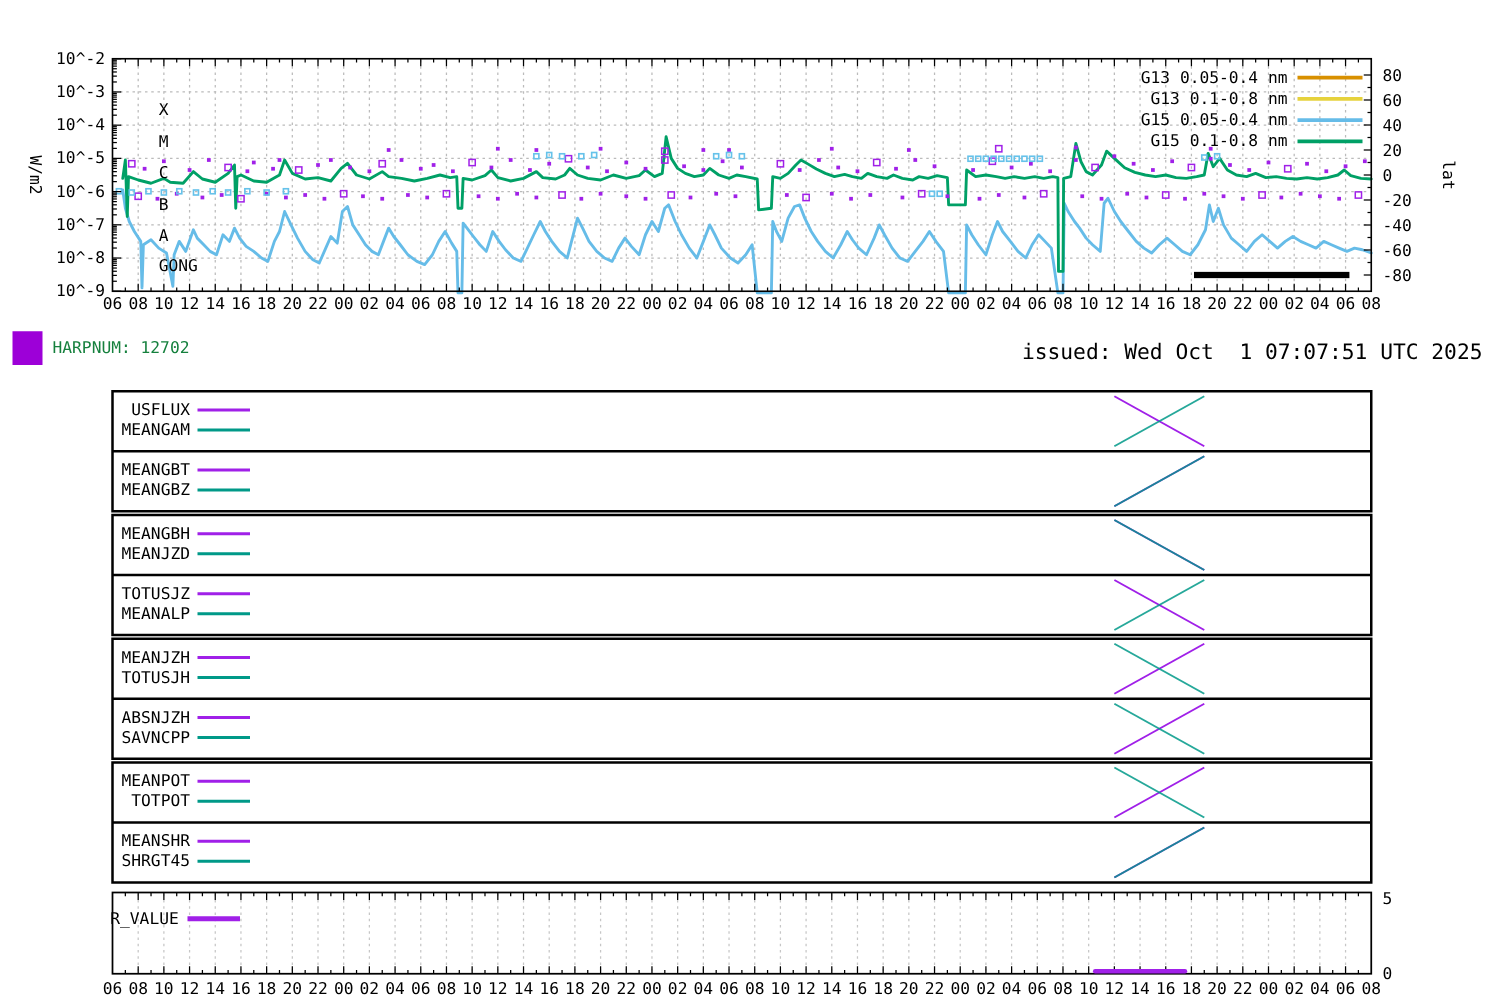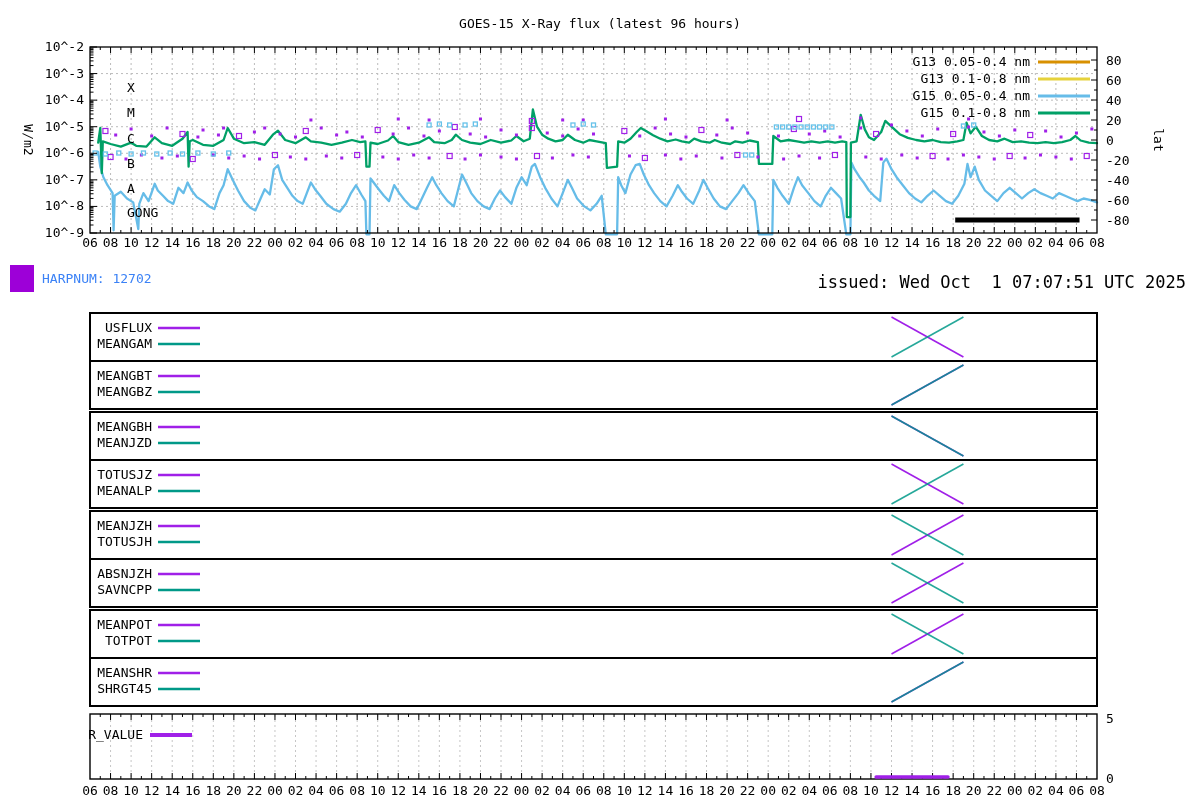--- a/index.html
+++ b/index.html
@@ -10,21 +10,20 @@
   .title{position:absolute;top:16px;left:0;width:1200px;text-align:center;font-size:13px;white-space:pre;}
   .harpnum{position:absolute;left:10px;top:265px;height:27px;display:flex;align-items:center;}
   .harpnum .sw{width:24px;height:27px;}
   .harpnum .lbl{margin-left:8px;font-size:13px;white-space:pre;}
   .issued{position:absolute;top:272px;right:14px;font-size:17px;white-space:pre;}
 </style>
 </head>
 <body>
 
 <div id="app">
-  <div class="title">GOES-15 X-Ray flux (latest 96 hours)</div>
   <svg id="plot" width="1200" height="800" viewBox="0 0 1200 800">
       <g>
         <line x1="110.55102040816327" y1="48" x2="110.55102040816327" y2="232" stroke="#bbbbbb" stroke-width="1" stroke-dasharray="2,3"></line>
         <line x1="131.10204081632654" y1="48" x2="131.10204081632654" y2="232" stroke="#bbbbbb" stroke-width="1" stroke-dasharray="2,3"></line>
         <line x1="151.6530612244898" y1="48" x2="151.6530612244898" y2="232" stroke="#bbbbbb" stroke-width="1" stroke-dasharray="2,3"></line>
         <line x1="172.20408163265307" y1="48" x2="172.20408163265307" y2="232" stroke="#bbbbbb" stroke-width="1" stroke-dasharray="2,3"></line>
         <line x1="192.75510204081633" y1="48" x2="192.75510204081633" y2="232" stroke="#bbbbbb" stroke-width="1" stroke-dasharray="2,3"></line>
         <line x1="213.30612244897958" y1="48" x2="213.30612244897958" y2="232" stroke="#bbbbbb" stroke-width="1" stroke-dasharray="2,3"></line>
         <line x1="233.85714285714286" y1="48" x2="233.85714285714286" y2="232" stroke="#bbbbbb" stroke-width="1" stroke-dasharray="2,3"></line>
         <line x1="254.40816326530611" y1="48" x2="254.40816326530611" y2="232" stroke="#bbbbbb" stroke-width="1" stroke-dasharray="2,3"></line>
@@ -989,16 +988,16 @@
         <text x="994.2448979591836" y="795" text-anchor="middle">22</text>
         <text x="1014.795918367347" y="795" text-anchor="middle">00</text>
         <text x="1035.3469387755104" y="795" text-anchor="middle">02</text>
         <text x="1055.8979591836735" y="795" text-anchor="middle">04</text>
         <text x="1076.4489795918366" y="795" text-anchor="middle">06</text>
         <text x="1097" y="795" text-anchor="middle">08</text>
       </g>
     </svg>
   <div class="harpnum">
     <div class="sw" style="background: rgb(157, 0, 216);"></div>
-    <span class="lbl" style="color: #3b82f6;">HARPNUM: 12702</span>
+    <span class="lbl" style="color: #15803d;">HARPNUM: 12702</span>
   </div>
   <div class="issued">issued: Wed Oct  1 07:07:51 UTC 2025</div>
 </div>
 
 </body></html>

